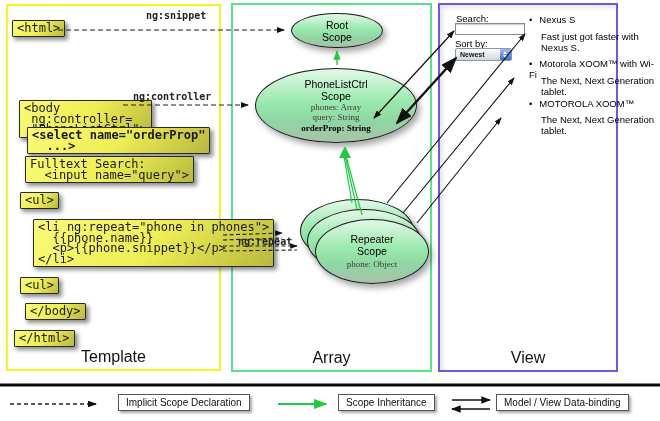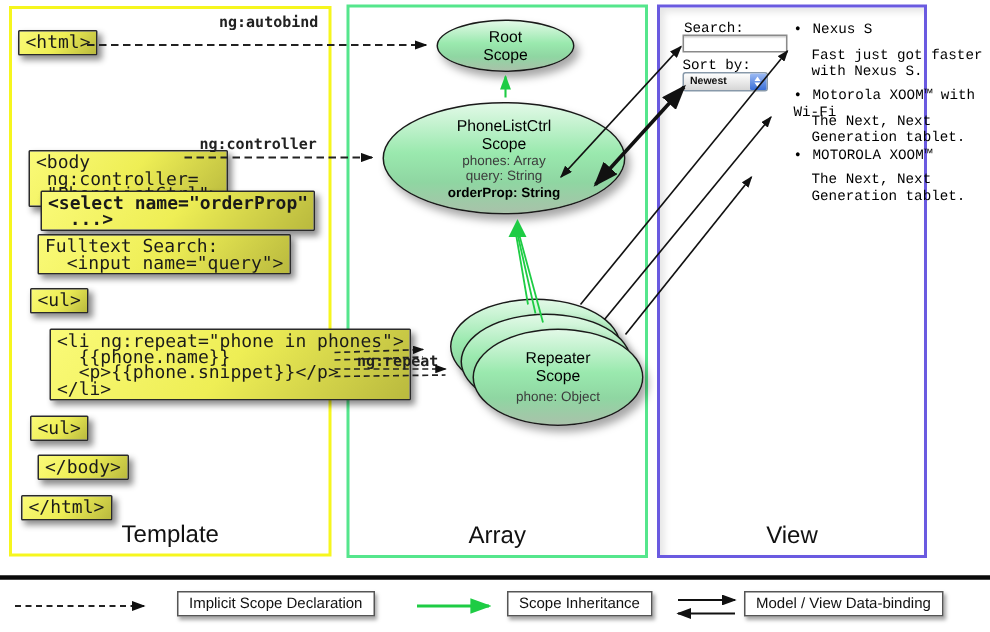--- a/index.html
+++ b/index.html
@@ -20,27 +20,27 @@
     box-shadow:2.5px 3px 4px rgba(0,0,0,0.45);
     font-family:"DejaVu Sans Mono",monospace;font-size:12px;line-height:10.5px;
     color:#1a1a1a;padding:2px 4px;white-space:pre;}
   .code-box.bold{font-weight:bold;}
   
   .ellipse{position:absolute;z-index:2;border:1.6px solid #1a1a1a;border-radius:50%;
     background:linear-gradient(180deg,#e2f9e7 0%,#9ae9ae 45%,#8fd6a2 72%,#a9c2aa 100%);
     box-shadow:3px 4px 6px rgba(0,0,0,0.35);
     display:flex;flex-direction:column;align-items:center;justify-content:center;text-align:center;}
   .scope-title{font-size:10.5px;line-height:12px;color:#000;white-space:pre-line;}
-  .scope-prop{font-family:Liberation Sans, sans-serif;font-size:9px;line-height:10.5px;color:#3c3c3c;}
+  .scope-prop{font-family:Liberation Serif, serif;font-size:9px;line-height:10.5px;color:#3c3c3c;}
   .scope-prop.bold{font-weight:bold;color:#000;}
   
   .arrow-label{position:absolute;z-index:4;font-family:"DejaVu Sans Mono",monospace;
     font-size:10px;font-weight:bold;color:#222;}
   
-  .view-text{position:absolute;z-index:3;font-family:Liberation Mono, monospace;font-size:9.5px;color:#000;}
+  .view-text{position:absolute;z-index:3;font-family:Liberation Sans, sans-serif;font-size:9.5px;color:#000;}
   .search-input{position:absolute;z-index:3;left:455px;top:23px;width:64px;height:10px;
     border:1px solid #8a8a8a;background:#fff;box-shadow:inset 0 1px 1px rgba(0,0,0,0.2);
     font-size:8px;padding:0 2px;}
   .mac-select{position:absolute;z-index:3;left:455px;top:48px;width:57px;height:13px;
     display:flex;align-items:center;justify-content:space-between;box-sizing:border-box;
     background:linear-gradient(#fefefe,#d6d6d6);border:1px solid #8899aa;border-radius:2px;
     padding-left:4px;font-size:7px;font-weight:bold;color:#111;cursor:default;}
   .stepper{width:11px;height:11px;border-radius:1px;margin-right:0.5px;
     background:linear-gradient(#9dbbf4,#3a6fd8);display:flex;flex-direction:column;
     align-items:center;justify-content:center;}
@@ -82,21 +82,21 @@
   &lt;input name="query"&gt;</div>
   <div class="code-box" style="left:20px;top:192px;">&lt;ul&gt;</div>
   <div class="code-box" style="left:33px;top:219px;">&lt;li ng:repeat="phone in phones"&gt;
   {{phone.name}}
   &lt;p&gt;{{phone.snippet}}&lt;/p&gt;
 &lt;/li&gt;</div>
   <div class="code-box" style="left:20px;top:277px;">&lt;ul&gt;</div>
   <div class="code-box" style="left:25px;top:303px;">&lt;/body&gt;</div>
   <div class="code-box" style="left:14px;top:330px;">&lt;/html&gt;</div>
 
-  <span class="arrow-label" style="left:146px;top:10px;">ng:autobind</span>
+  <span class="arrow-label" style="left:146px;top:10px;">ng:snippet</span>
   <span class="arrow-label" style="left:133px;top:91px;">ng:controller</span>
   <span class="arrow-label" style="left:238px;top:236px;">ng:repeat</span>
 
   <div class="ellipse" style="left:291px;top:13px;width:90px;height:33px;">
     <div class="scope-title">Root
 Scope</div>
   </div>
 
   <div class="ellipse" style="left:255px;top:68px;width:160px;height:73px;">
     <div class="scope-title">PhoneListCtrl

